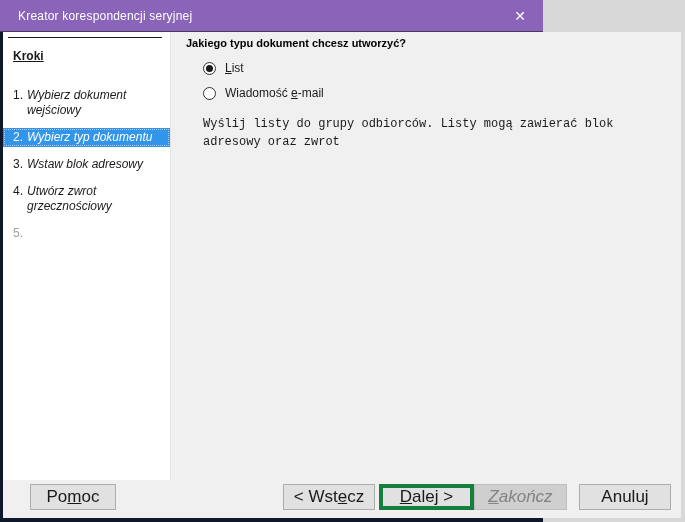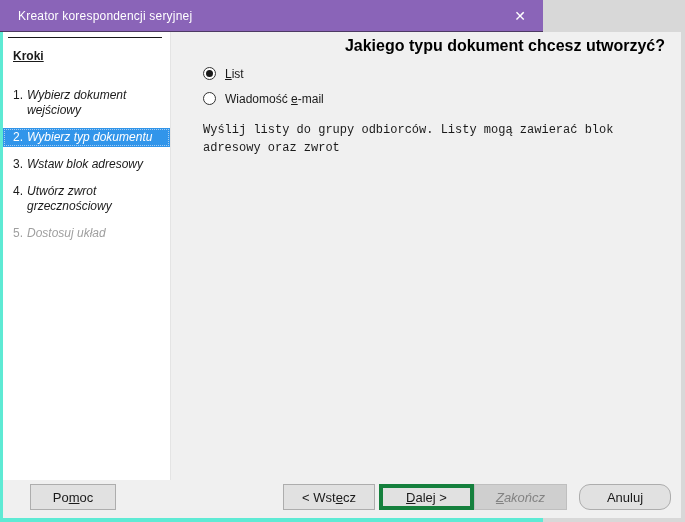--- a/index.html
+++ b/index.html
@@ -1,19 +1,19 @@
 <!DOCTYPE html>
 <html><head>
 <meta charset="utf-8">
 <style>
   html,body{margin:0;padding:0;background:#d8d8d8;}
   *{box-sizing:border-box;}
   .dialog{
     width:543px;height:522px;
-    background:#5eead4;
+    background:#0f172a;
     padding:0 4px 4px 3px;
     font-family:"Liberation Sans",sans-serif;
     position:relative;
   }
   .titlebar{
     height:32px;margin:0 -4px 0 -3px;
     display:flex;align-items:center;
     background:#8a64b8;
     border-bottom:1px solid #4d3a63;
   }
@@ -58,26 +58,25 @@
   .step .lbl{flex:1;padding-right:2px;font-style:italic;}
   .step.active{
     background:#3195ea;color:#ffffff;
     outline:1px dotted #a6cdf3;outline-offset:-2px;
   }
   .step.disabled{color:#9f9f9f;}
   .content{
     flex:1;padding:4px 16px 0 15px;
   }
   .content-heading{
-    font-size:16px;font-weight:bold;color:#000000;
+    font-size:11px;font-weight:bold;color:#000000;
     margin:1px 0 12px 0;
-    text-align:right;
   }
   .radio-row{
-    display:flex;align-items:flex-start;
+    display:flex;align-items:flex-end;
     margin:0 0 11px 17px;
     font-size:12px;color:#1a1a1a;
   }
   .radio-circle{
     width:13px;height:13px;border-radius:50%;
     border:1px solid #333333;background:#ffffff;
     margin-right:9px;
     display:flex;align-items:center;justify-content:center;
     flex:0 0 13px;
   }
@@ -93,29 +92,29 @@
   .description span{display:block;font-family:Liberation Mono, monospace;}
   .footer{
     height:38px;flex:0 0 38px;
     display:flex;align-items:center;
     padding:0 10px 4px 27px;
   }
   .btn{
     height:26px;
     background:#e1e1e1;border:1px solid #adadad;
     font-family:"Liberation Sans",sans-serif;
-    font-size:13px;color:#1a1a1a;
+    font-size:17px;color:#1a1a1a;
     display:inline-flex;align-items:center;justify-content:center;
     padding:0 6px;
   }
   .btn-help{width:86px;}
   .btn-back{width:92px;margin-left:auto;}
   .btn-next{width:95px;margin-left:4px;border:4px solid #15803d;}
   .btn-finish{width:93px;background:#cfcfcf;color:#838383;border-color:#bfbfbf;font-style:italic;}
-  .btn-cancel{width:92px;margin-left:12px;border-radius:11px;}
+  .btn-cancel{width:92px;margin-left:12px;}
 </style>
 </head>
 <body>
 
 <div class="dialog">
 
   <div class="titlebar">
     <span class="titlebar-text">Kreator korespondencji seryjnej</span>
     <div class="close-btn">
       <span>✕</span>
@@ -140,21 +139,20 @@
           <div class="step">
             <span class="num">3.</span>
             <span class="lbl">Wstaw blok adresowy</span>
           </div>
           <div class="step">
             <span class="num">4.</span>
             <span class="lbl">Utwórz zwrot grzecznościowy</span>
           </div>
           <div class="step disabled">
             <span class="num">5.</span>
-            <span class="lbl">Dostosuj układ</span>
           </div>
         </div>
       </aside>
 
       <main class="content">
         <div class="content-heading">Jakiego typu dokument chcesz utworzyć?</div>
 
         <div class="radio-row selected">
           <span class="radio-circle">
               <span class="dot"></span>

